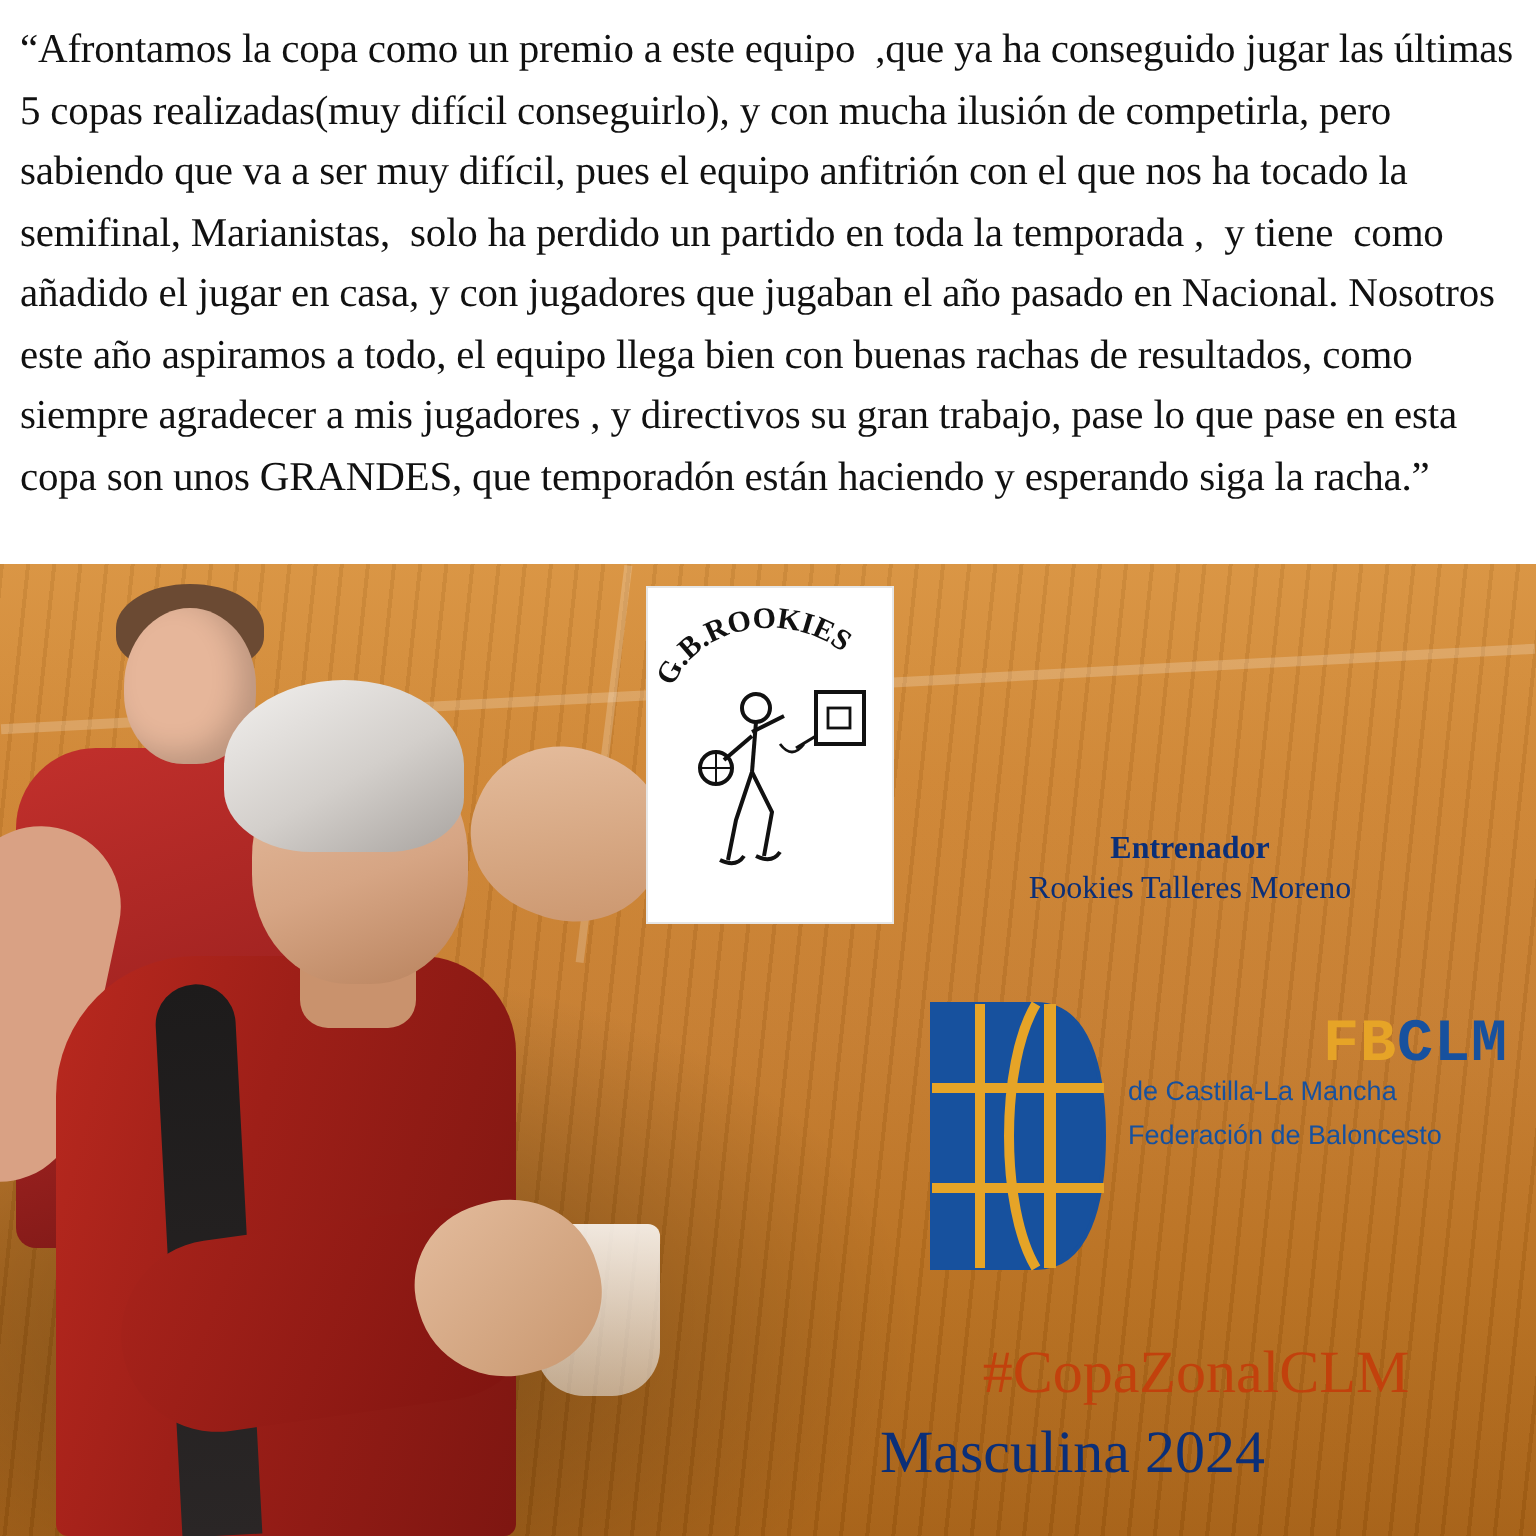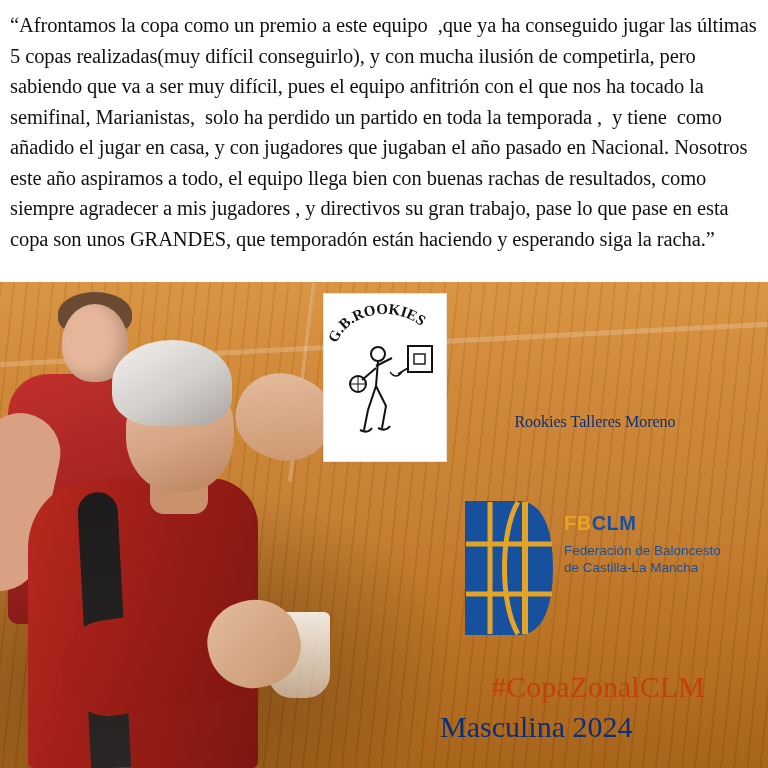--- a/index.html
+++ b/index.html
@@ -209,25 +209,26 @@
     left: 0; top: 0;
     width: 96px; height: 140px;
   }
   .fbclm-text {
     position: absolute;
     left: 104px;
     top: 10px;
     width: 190px;
   }
   .fbclm-title {
-    font-family: Liberation Sans, sans-serif;
-    font-size: 20px;
+    font-family: Liberation Mono, monospace;
+    font-size: 30px;
     line-height: 30px;
     letter-spacing: 0.5px;
     font-weight: bold;
+    text-align: right;
   }
   .fbclm-title .fb { color: #e6a427; }
   .fbclm-title .clm { color: #17519e; }
   .fbclm-sub {
     font-family: "Liberation Sans", sans-serif;
     font-size: 13.5px;
     line-height: 16.5px;
     color: #17519e;
     margin-top: 5px;
     font-weight: normal;
@@ -309,40 +310,41 @@
       <path d="M 52,92 L 44,116 L 40,136" stroke="#111" stroke-width="2" fill="none"></path>
       <path d="M 52,92 L 62,112 L 58,134" stroke="#111" stroke-width="2" fill="none"></path>
       <path d="M 36,136 q 8,4 12,-2" stroke="#111" stroke-width="2" fill="none"></path>
       <path d="M 54,134 q 8,4 12,-2" stroke="#111" stroke-width="2" fill="none"></path>
       <circle cx="34" cy="90" r="8" fill="none" stroke="#111" stroke-width="2"></circle>
       <path d="M 26,90 L 42,90 M 34,82 L 34,98" stroke="#111" stroke-width="1" fill="none"></path>
     </svg>
   </div>
 
   <div class="name-block">
+    <div class="coach-role">Entrenador</div>
     <div class="coach-team">Rookies Talleres Moreno</div>
   </div>
 
   <div class="fbclm">
     <svg class="fbclm-ball" viewBox="0 0 96 140">
       <path d="M 6,4 L 58,4 C 84,4 92,36 92,70 C 92,104 84,136 58,136 L 6,136 Z" fill="#17519e"></path>
       <path d="M 6,4 L 58,4 C 84,4 92,36 92,70 C 92,104 84,136 58,136 L 6,136 Z" fill="none" stroke="#17519e" stroke-width="2"></path>
       <g stroke="#e6a427" stroke-width="5" fill="none">
         <path d="M 30,4 L 30,136"></path>
         <path d="M 6,46 L 92,46"></path>
         <path d="M 6,96 L 92,96"></path>
         <path d="M 58,4 C 40,34 40,106 58,136"></path>
       </g>
       <rect x="62" y="4" width="6" height="132" fill="#e6a427"></rect>
     </svg>
     <div class="fbclm-text">
       <div class="fbclm-title">
         <span class="fb">FB</span><span class="clm">CLM</span>
       </div>
+      <div class="fbclm-sub" style="margin-top:0">de Castilla-La Mancha</div>
       <div class="fbclm-sub">Federación de Baloncesto</div>
-      <div class="fbclm-sub" style="margin-top:0">de Castilla-La Mancha</div>
     </div>
   </div>
 
   <div class="hashtag">#CopaZonalCLM</div>
   <div class="event-line">Masculina 2024</div>
 
 </div>
 
 </body></html>

